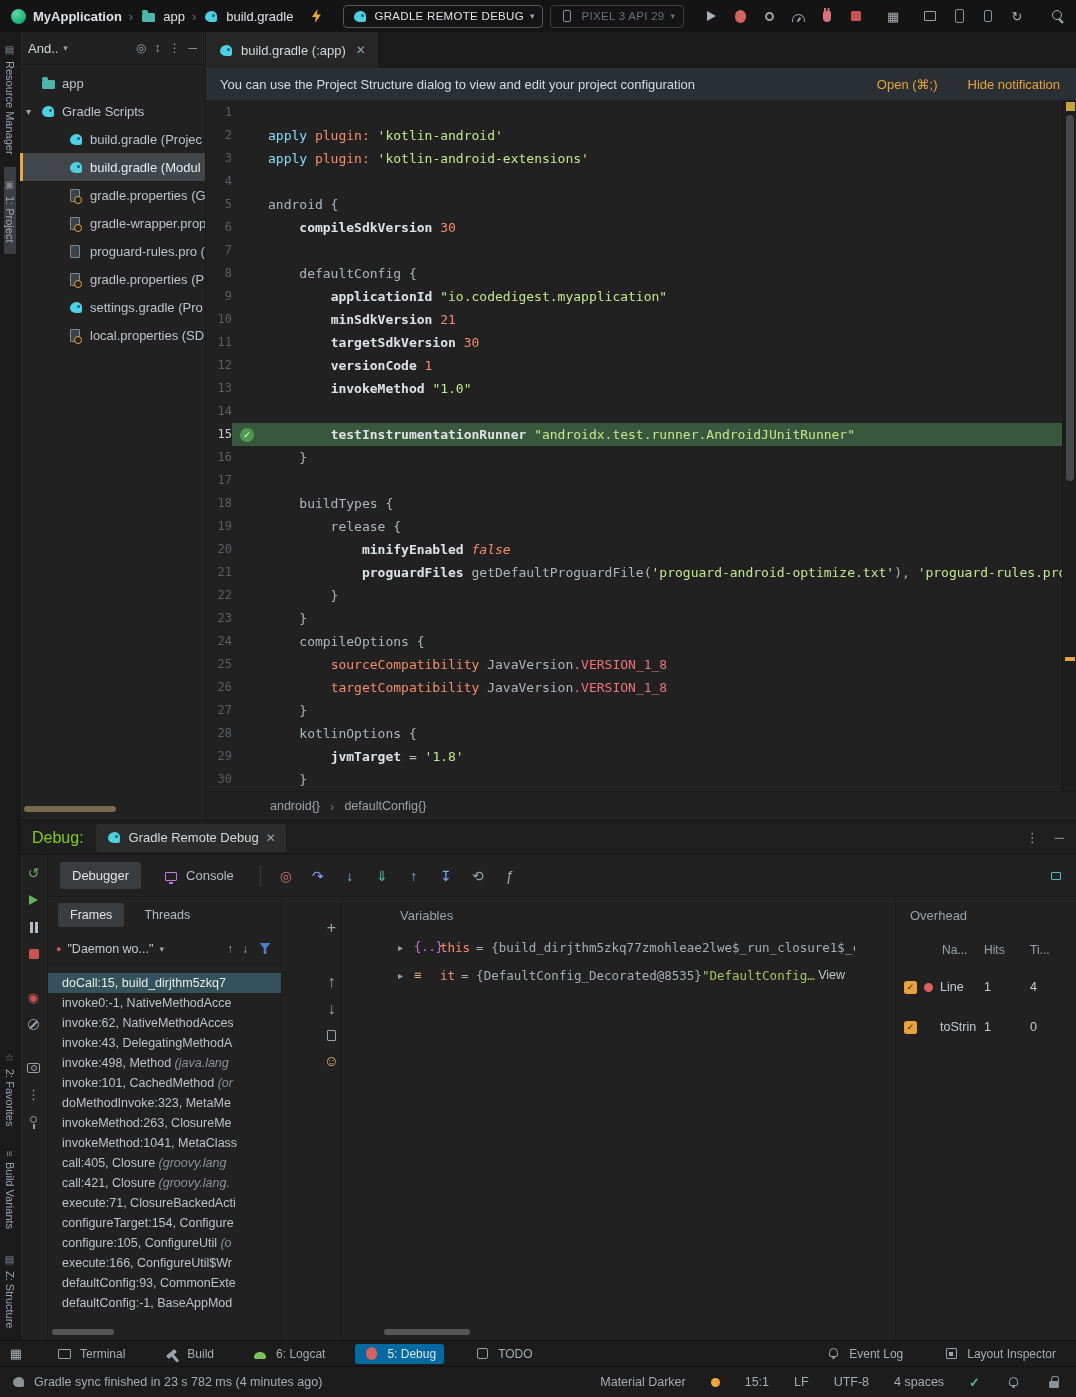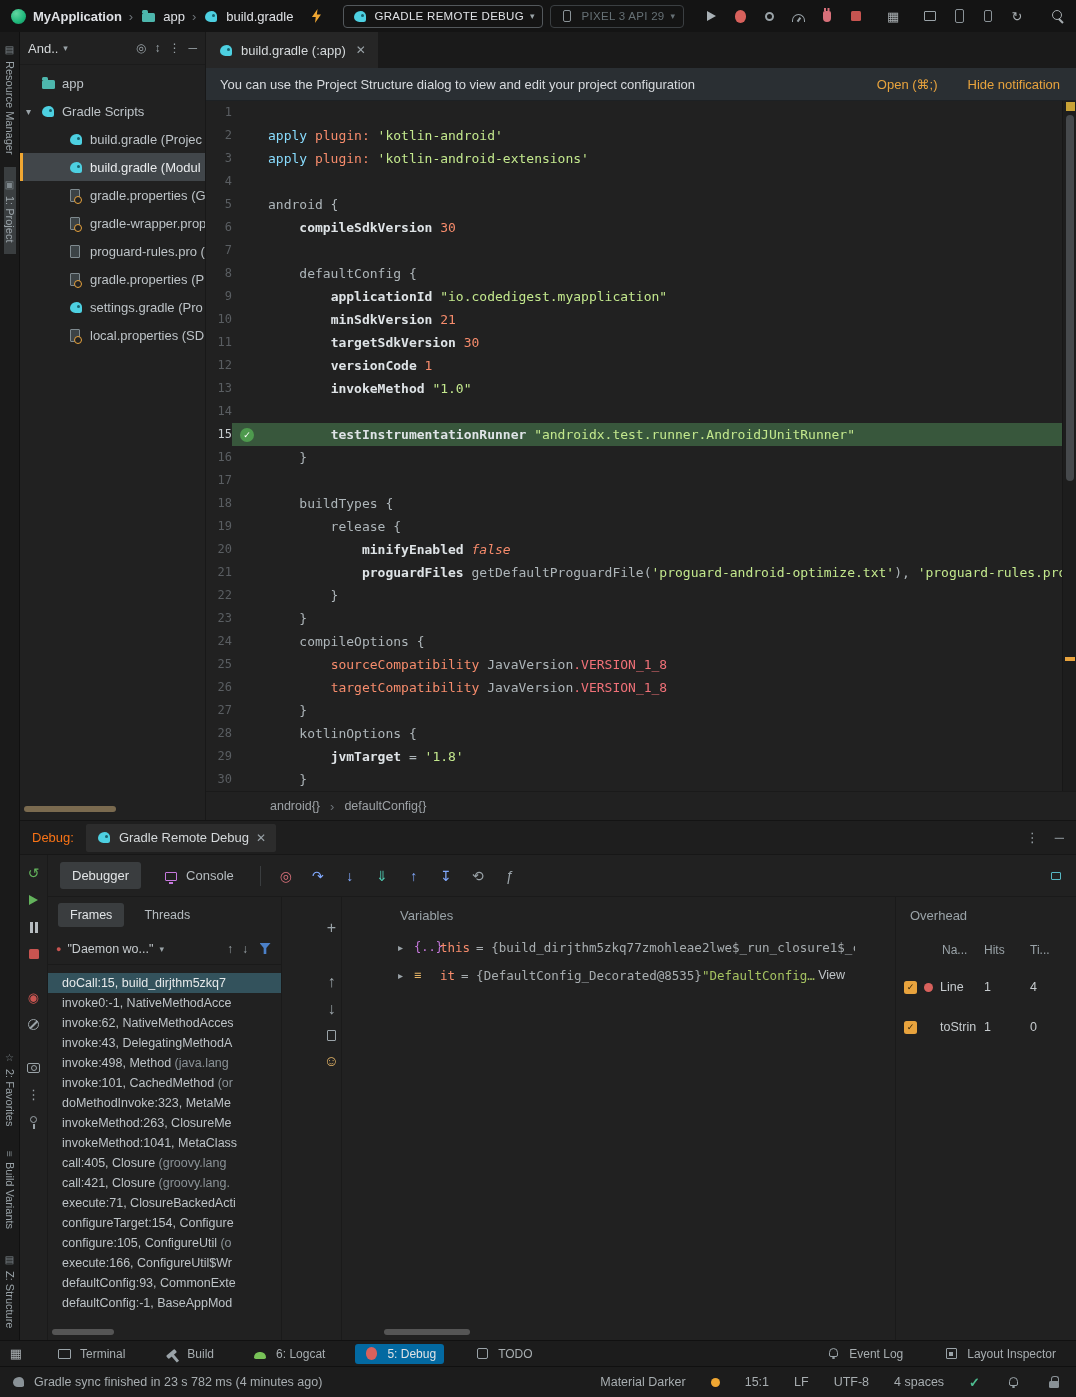--- a/index.html
+++ b/index.html
@@ -120,21 +120,21 @@
   .tk-prop { color:#DEE3E6; font-weight:bold; }
   .tk-pl { color:#AEB6BA; }
   .editor-markers { position:absolute; right:0; top:101px; width:14px; height:690px; background:#1D1D1D; border-left:1px solid #171717; }
   .insp-square { position:absolute; top:1px; left:3px; width:9px; height:9px; background:#C8A236; }
   .v-thumb { position:absolute; top:14px; left:3px; width:8px; height:366px; background:#46494C; border-radius:4px; }
   .warn-tick { position:absolute; top:556px; left:2px; width:10px; height:4px; background:#E8A33D; }
   .crumbs { position:absolute; left:206px; top:791px; width:870px; height:29px; background:#212121; border-top:1px solid #1A1A1A; display:flex; align-items:center; gap:10px; padding-left:64px; font-size:12.5px; color:#9DA2A6; }
 
   
   .debug-header { position:absolute; left:20px; top:820px; width:1056px; height:35px; background:#1E1E1E; border-top:1px solid #141414; border-bottom:1px solid #171717; display:flex; align-items:center; padding:0 12px; gap:12px; }
-  .dh-label { color:#f97316; font-size:13px; }
+  .dh-label { color:#84cc16; font-size:16px; }
   .dh-tab { display:flex; align-items:center; gap:7px; background:#2C2C2C; height:28px; padding:0 10px; color:#D5D9DB; font-size:13px; border-radius:2px; }
   .dh-right { margin-left:auto; display:flex; gap:16px; color:#9AA3A8; font-size:13px; }
   .debug-leftrail { position:absolute; left:20px; top:855px; width:28px; height:485px; background:#212121; border-right:1px solid #1A1A1A; display:flex; flex-direction:column; align-items:center; padding-top:10px; gap:11px; }
   .debug-leftrail .gap { height:6px; }
   .glyph-green { color:#63B35C; font-size:14px; }
   .glyph-red { color:#C75450; font-size:13px; }
   .glyph-gray { color:#9AA3A8; font-size:13px; }
   .debug-toolbar { position:absolute; left:48px; top:855px; width:1028px; height:42px; background:#212121; border-bottom:1px solid #1A1A1A; display:flex; align-items:center; padding:0 12px; gap:10px; }
   .dt-tab { font-size:13px; color:#B6BCC0; padding:6px 12px; border-radius:3px; display:flex; align-items:center; gap:7px; }
   .dt-tab.active { background:#3A3D3F; color:#E0E3E5; }
@@ -148,21 +148,21 @@
   .frames-col { width:234px; border-right:1px solid #1A1A1A; display:flex; flex-direction:column; position:relative; }
   .frames-tabs { height:36px; display:flex; align-items:center; gap:8px; padding:0 10px; }
   .f-tab { font-size:12.5px; color:#B6BCC0; padding:5px 12px; border-radius:3px; }
   .f-tab.active { background:#3A3D3F; color:#E0E3E5; }
   .thread-row { height:32px; display:flex; align-items:center; gap:6px; padding:0 8px; border-bottom:1px solid #1A1A1A; }
   .thread-lbl { font-size:12.5px; color:#C6CBCE; white-space:nowrap; overflow:hidden; max-width:110px; }
   .thread-icons { margin-left:auto; display:flex; align-items:center; gap:9px; color:#9AA3A8; font-size:12px; }
   .frames-list { flex:1; overflow:hidden; padding-top:8px; }
   .frame { height:20px; line-height:20px; padding-left:14px; font-size:12.5px; color:#BDC3C7; white-space:nowrap; overflow:hidden; }
   .frame.selected { background:#33525C; color:#E6E9EA; }
-  .frame .fital { color:#8A9297; }
+  .frame .fital { font-style:italic; color:#8A9297; }
   .frames-hscroll { position:absolute; left:4px; bottom:5px; width:62px; height:6px; background:#555; border-radius:3px; }
   .watch-rail { width:20px; border-right:1px solid #1A1A1A; display:flex; flex-direction:column; align-items:center; padding-top:22px; gap:9px; color:#9AA3A8; }
   .watch-rail .wr-gap { height:18px; }
   .smiley { color:#E5B567; font-size:15px; }
   .vars-col { flex:1; position:relative; min-width:0; }
   .vars-title { height:36px; display:flex; align-items:center; padding-left:18px; font-size:13px; color:#9AA3A8; }
   .var-row { height:28px; display:flex; align-items:center; padding-left:16px; font-size:13px; white-space:nowrap; overflow:hidden; }
   .vchev { color:#9AA3A8; font-size:10px; width:16px; flex:0 0 auto; }
   .vicon { width:26px; flex:0 0 auto; font:12px "DejaVu Sans Mono", monospace; }
   .vicon.closure { color:#C678DD; }

